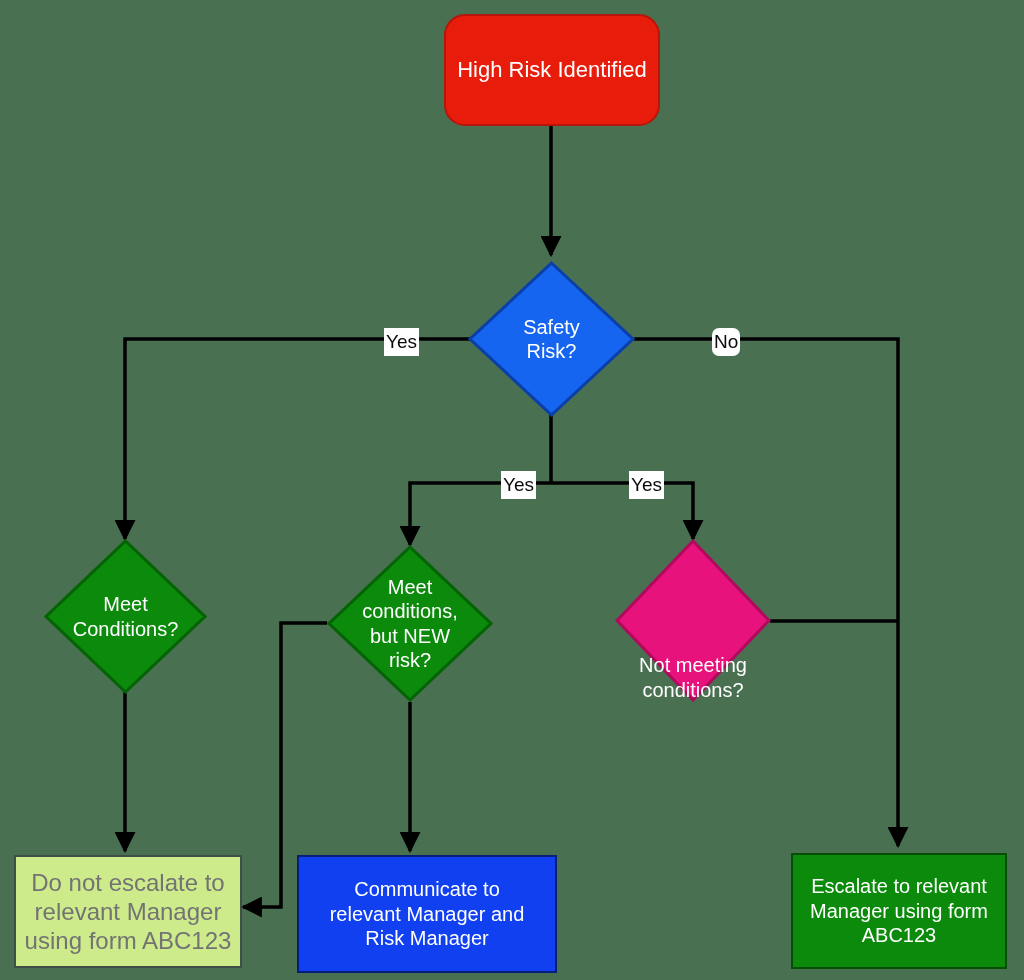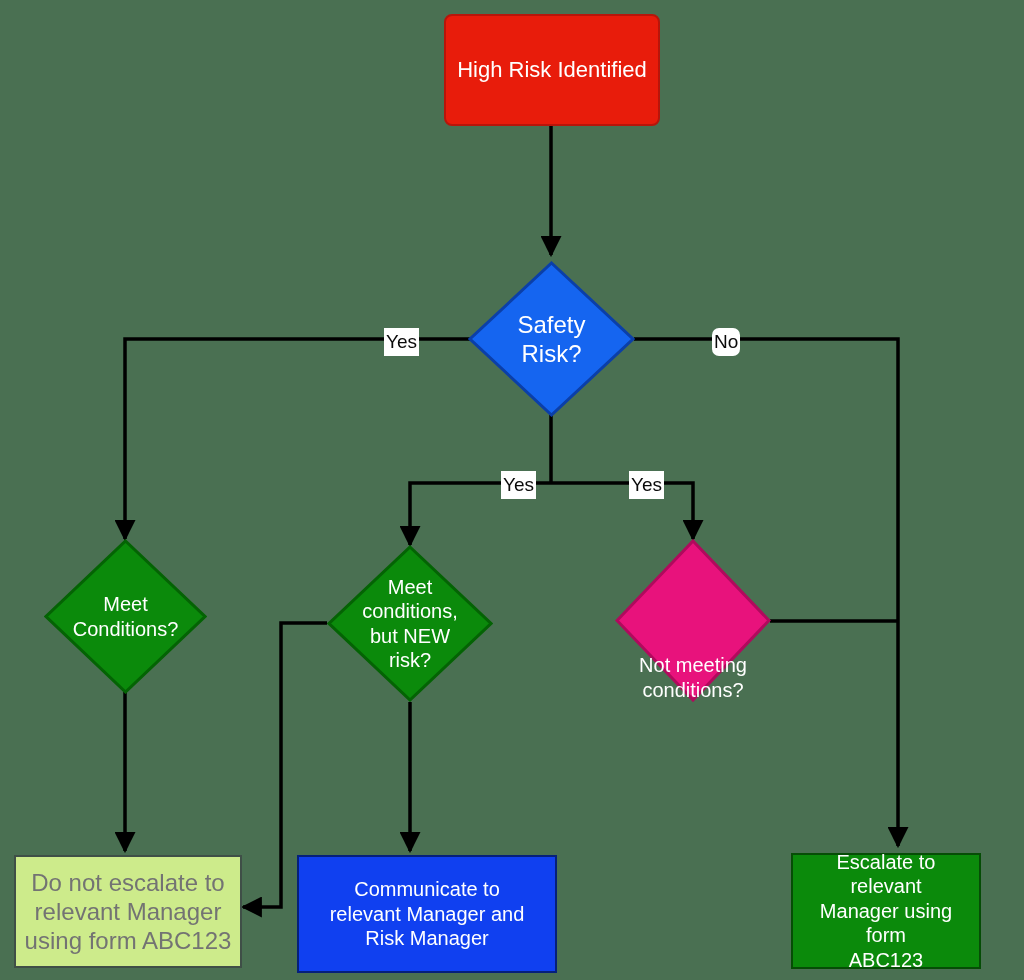--- a/index.html
+++ b/index.html
@@ -37,21 +37,21 @@
     border-width: 2px;
     z-index: 3;
   }
   .box .txt {
     display: block;
     width: 100%;
     padding: 0 8px;
     box-sizing: border-box;
     white-space: pre-line;
   }
-  .box.rounded { border-radius: 8px; justify-content: flex-end; }
+  .box.rounded { border-radius: 21px; justify-content: flex-end; }
 
   
   .diamond {
     z-index: 3;
     background: transparent;
     border: none;
   }
   .diamond .dshape {
     position: absolute;
     left: 0; top: 0;
@@ -112,21 +112,21 @@
     <path d="M 770 621 L 898 621" stroke="#000000" stroke-width="3.5" fill="none"></path>
   </svg>
 
   <div class="node box rounded" style="left:444px; top:14px; width:216px; height:112px;
               background:#e81c0b; border-color:#b8150a; color:#ffffff;
               font-size:22px;">
     <span class="txt">High Risk Identified</span>
   </div>
 
   <div class="node diamond" style="left:468px; top:261px; width:167px; height:156px;
-              color:#ffffff; font-size:24px;">
+              color:#ffffff; font-size:20px;">
     <svg class="dshape" viewBox="0 0 167 156" preserveAspectRatio="none">
       <polygon points="83.5,2 165,78 83.5,154 2,78" fill="#1565f0" stroke="#0b3fa8" stroke-width="3"></polygon>
     </svg>
     <span class="txt">Safety
 Risk?</span>
   </div>
 
   <div class="node diamond" style="left:44px; top:539px; width:163px; height:155px;
               color:#ffffff; font-size:20px;">
     <svg class="dshape" viewBox="0 0 163 155" preserveAspectRatio="none">
@@ -165,21 +165,21 @@
   </div>
 
   <div class="node box" style="left:297px; top:855px; width:260px; height:118px;
               background:#1040f0; border-color:#06207a; color:#ffffff;
               font-size:20px;">
     <span class="txt">Communicate to
 relevant Manager and
 Risk Manager</span>
   </div>
 
-  <div class="node box" style="left:791px; top:853px; width:190px; height:116px;
+  <div class="node box" style="left:791px; top:853px; width:216px; height:116px;
               background:#0b8a0b; border-color:#064d06; color:#ffffff;
               font-size:20px;">
     <span class="txt">Escalate to relevant
 Manager using form
 ABC123</span>
   </div>
 
   <div class="edge-label" style="left:384px; top:328px;">Yes</div>
 
   <div class="edge-label" style="left:712px; top:328px;border-radius:7px;">No</div>

